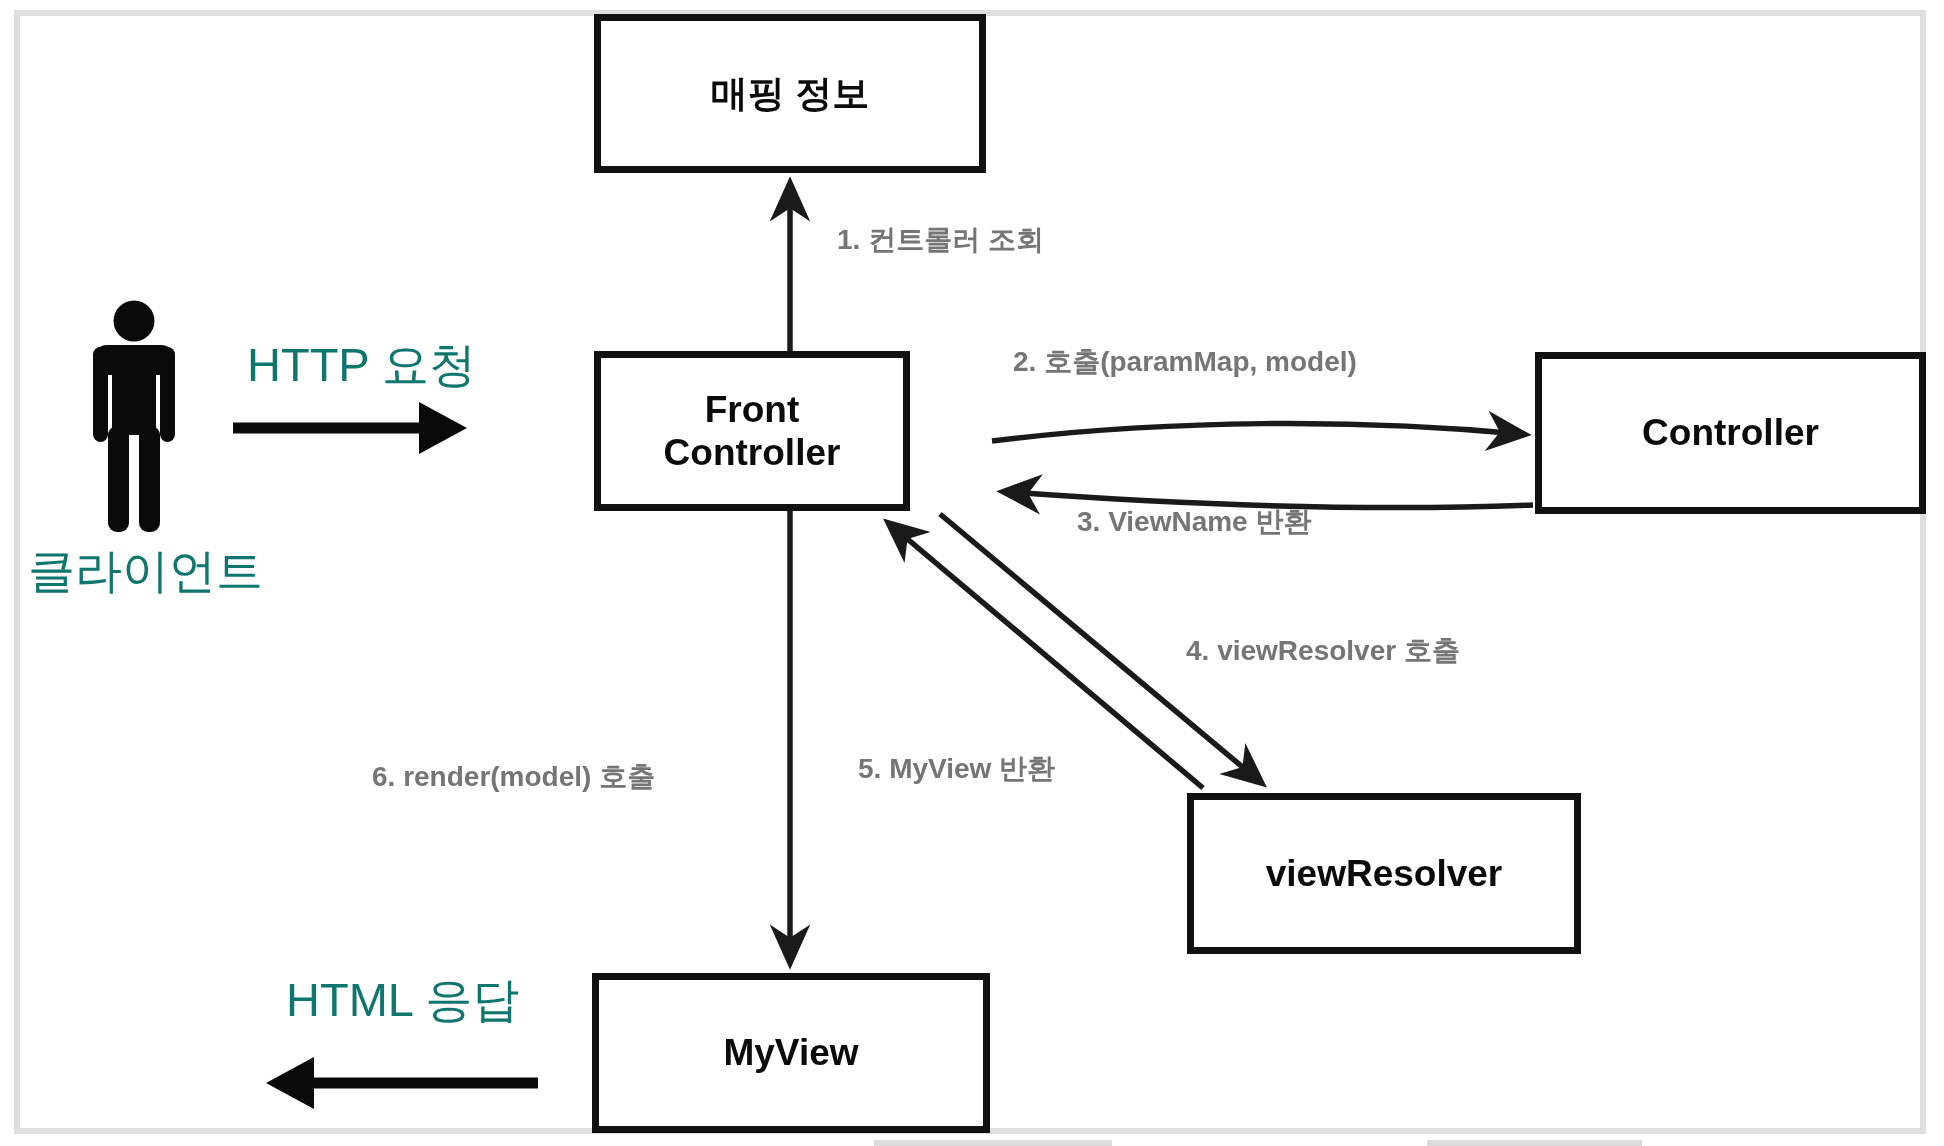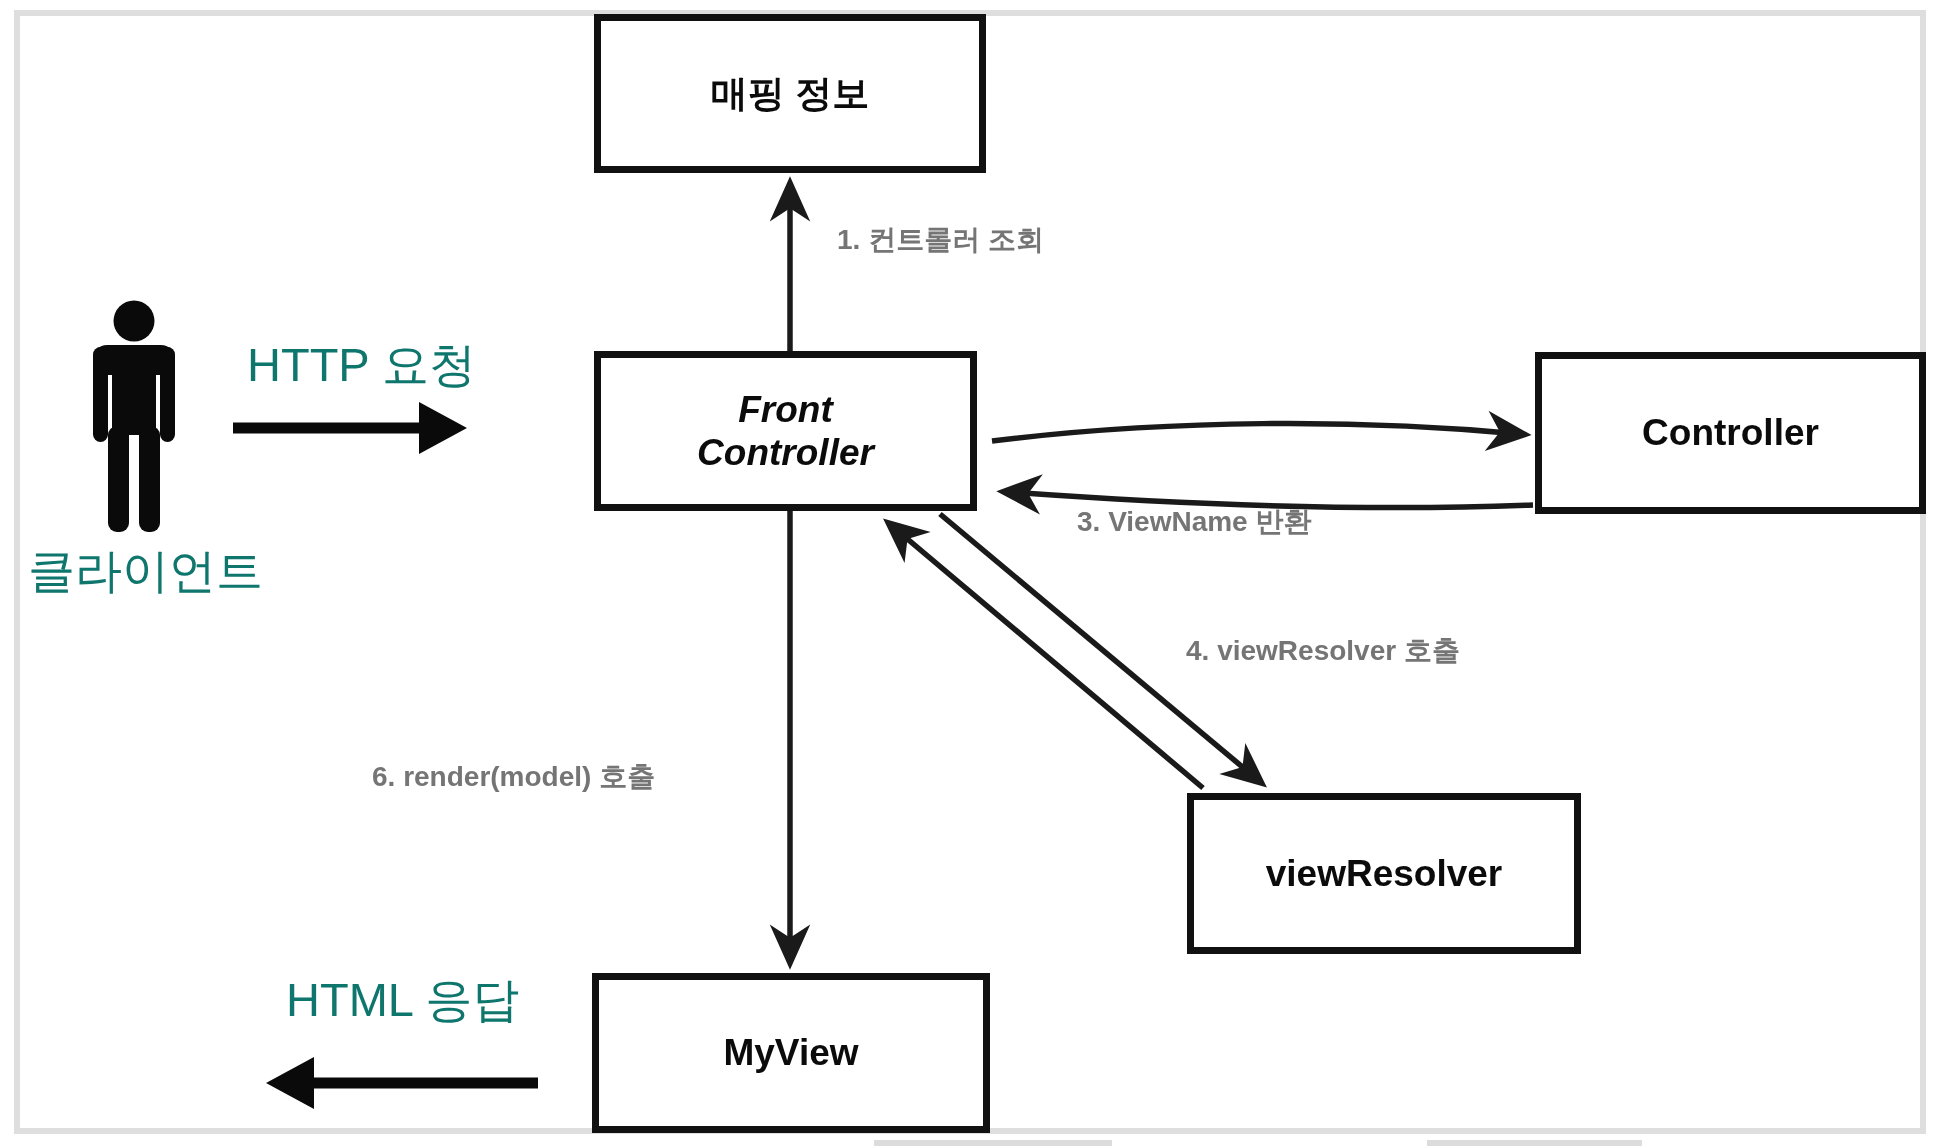--- a/index.html
+++ b/index.html
@@ -34,21 +34,21 @@
     display: flex; align-items: center; justify-content: center;
     text-align: center;
     font-weight: 700;
     font-size: 37px;
     color: #0b0b0b;
     line-height: 1.17;
     white-space: pre-line;
     z-index: 3;
   }
   .node-mapping   { left: 594px;  top: 14px;  width: 392px; height: 159px; }
-  .node-fc        { left: 594px;  top: 351px; width: 383px; height: 160px; font-style: italic; }
+  .node-fc        { left: 594px;  top: 351px; width: 316px; height: 160px; }
   .node-ctrl      { left: 1535px; top: 352px; width: 391px; height: 162px; }
   .node-resolver  { left: 1187px; top: 793px; width: 394px; height: 161px; }
   .node-myview    { left: 592px;  top: 973px; width: 398px; height: 160px; }
 
   .step-label {
     position: absolute;
     font-weight: 700;
     font-size: 28px;
     color: #757575;
     white-space: nowrap;
@@ -148,22 +148,24 @@
   </svg>
 
   <div class="node node-mapping">매핑 정보</div>
   <div class="node node-fc">Front
 Controller</div>
   <div class="node node-ctrl">Controller</div>
   <div class="node node-resolver">viewResolver</div>
   <div class="node node-myview">MyView</div>
 
   <div class="step-label lbl-1">1. 컨트롤러 조회</div>
+  <div class="step-label lbl-2">2. 호출(paramMap, model)</div>
   <div class="step-label lbl-3">3. ViewName 반환</div>
   <div class="step-label lbl-4">4. viewResolver 호출</div>
+  <div class="step-label lbl-5">5. MyView 반환</div>
   <div class="step-label lbl-6">6. render(model) 호출</div>
 
   <div class="side-label lbl-http">HTTP 요청</div>
   <div class="side-label lbl-html">HTML 응답</div>
   <div class="side-label lbl-client">클라이언트</div>
 
   <div class="cut-bar cut-bar-1"></div>
   <div class="cut-bar cut-bar-2"></div>
 
 </div>

